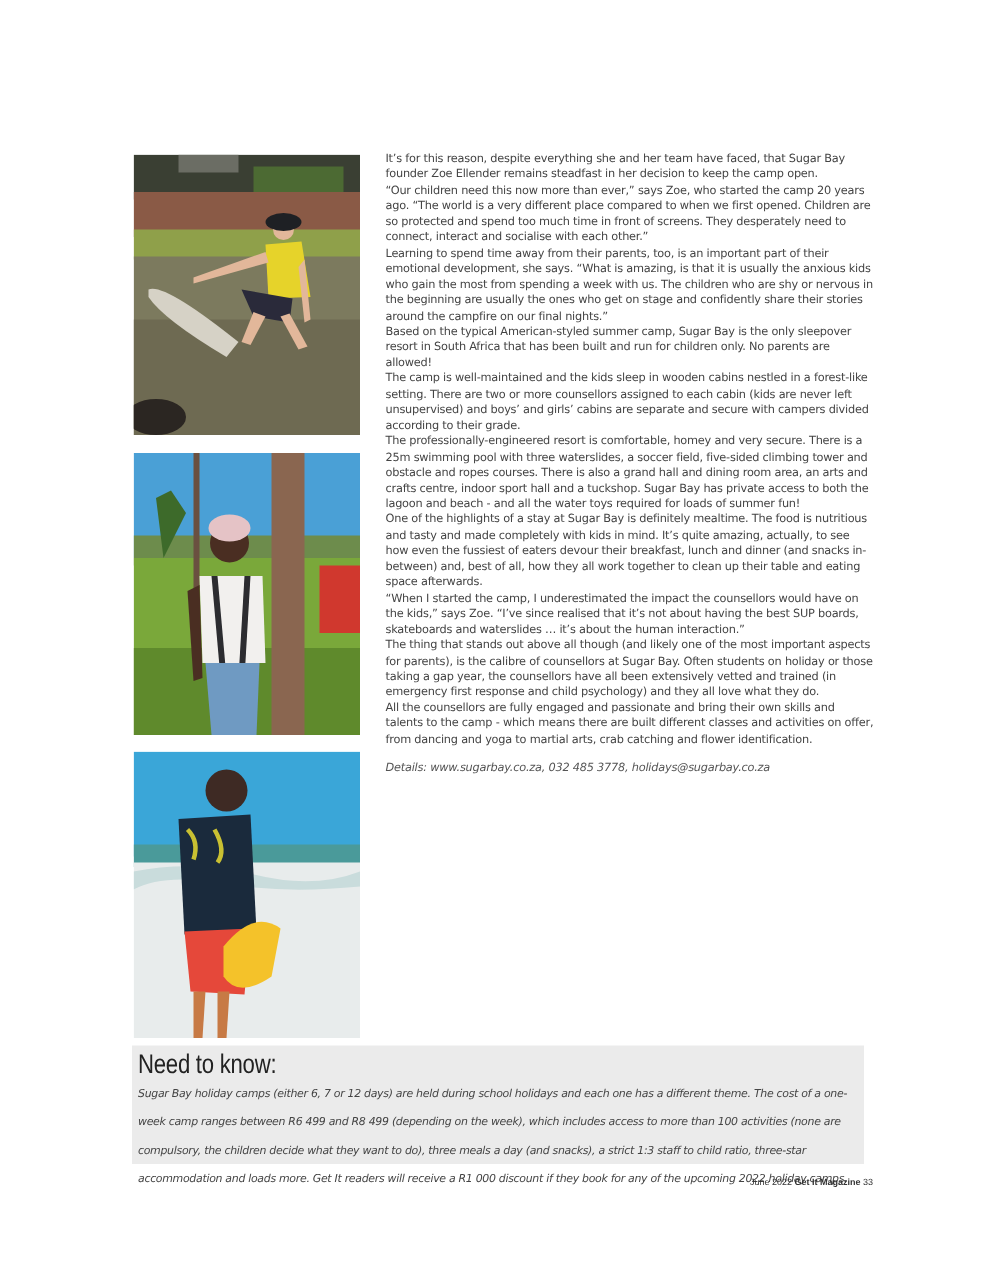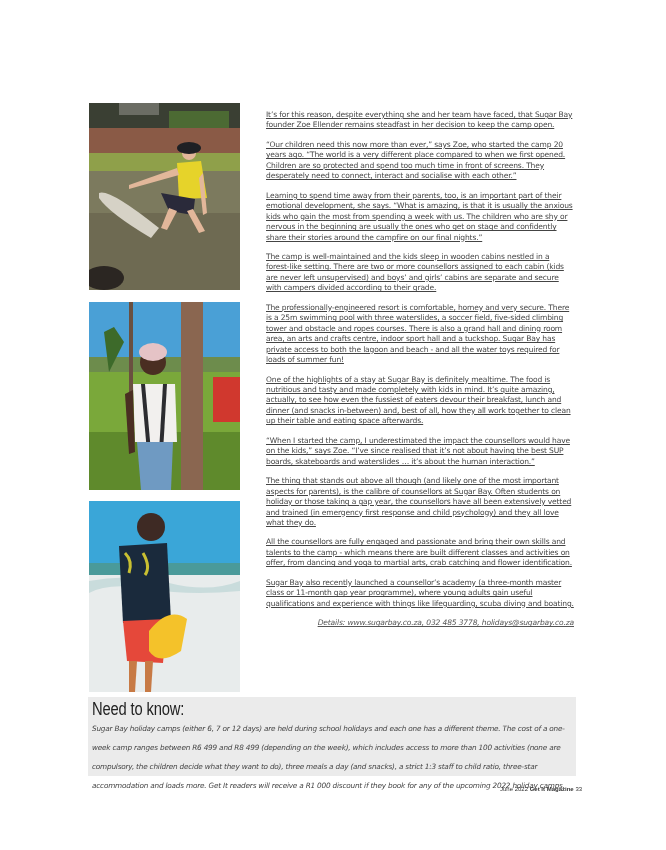--- a/index.html
+++ b/index.html
@@ -3,22 +3,22 @@
   <meta charset="utf-8">
   <style>
     html, body { margin: 0; padding: 0; background: #ffffff; }
     body { width: 666px; height: 850px; position: relative; overflow: hidden; font-family: "DejaVu Sans", sans-serif; color: #3a3a3a; }
     .photo { position: absolute; left: 89px; width: 151px; overflow: hidden; }
     .photo svg { display: block; width: 100%; height: 100%; }
     #photo1 { top: 103px; height: 187px; }
     #photo2 { top: 302px; height: 188px; }
     #photo3 { top: 501px; height: 191px; }
     .article { position: absolute; left: 257px; top: 101px; width: 326px; font-size: 7.55px; line-height: 10.45px; letter-spacing: -0.15px; color: #444; }
-    .article p { margin: 9px; text-decoration: underline; }
-    .details { margin-top: 9px !important; font-style: italic; color: #555; text-align: right; }
+    .article p { margin: 0; }
+    .details { margin-top: 9px !important; font-style: italic; color: #555; }
     .sidebar-box { position: absolute; left: 88px; top: 697px; width: 488px; height: 79px; background: #ebebeb; box-sizing: border-box; padding: 3px 4px 10px 4px; }
     .sidebar-box h2 { margin: 0; font-family: "Liberation Sans", sans-serif; font-weight: normal; font-size: 18px; line-height: 18px; color: #222; transform: scaleX(0.82); transform-origin: left; letter-spacing: -0.2px; }
     .sidebar-box p { margin: 1px 0 0 0; font-style: italic; font-size: 7.3px; line-height: 19px; color: #444; letter-spacing: -0.2px; }
     .footer { position: absolute; left: 500px; top: 786px; font-size: 6px; color: #333; white-space: nowrap; font-family: "Liberation Sans", sans-serif; }
     .footer b { font-weight: bold; }
   </style>
 </head>
 <body>
 
 <div class="photo" id="photo1">
@@ -77,27 +77,27 @@
     <path d="M 40 160 L 48 160 L 46 191 L 40 191 Z" fill="#c77a45"></path>
     <path d="M 56 160 L 64 160 L 62 191 L 56 191 Z" fill="#c77a45"></path>
     <path d="M 60 130 Q 80 105 98 118 L 92 150 Q 70 165 60 150 Z" fill="#f4c22a"></path>
   </svg>
 </div>
 
 <div class="article">
   <p>It’s for this reason, despite everything she and her team have faced, that Sugar Bay founder Zoe Ellender remains steadfast in her decision to keep the camp open.</p>
   <p>“Our children need this now more than ever,” says Zoe, who started the camp 20 years ago. “The world is a very different place compared to when we first opened. Children are so protected and spend too much time in front of screens. They desperately need to connect, interact and socialise with each other.”</p>
   <p>Learning to spend time away from their parents, too, is an important part of their emotional development, she says. “What is amazing, is that it is usually the anxious kids who gain the most from spending a week with us. The children who are shy or nervous in the beginning are usually the ones who get on stage and confidently share their stories around the campfire on our final nights.”</p>
+  <p>Based on the typical American-styled summer camp, Sugar Bay is the only sleepover resort in South Africa that has been built and run for children only. No parents are allowed!</p>
   <p>The camp is well-maintained and the kids sleep in wooden cabins nestled in a forest-like setting. There are two or more counsellors assigned to each cabin (kids are never left unsupervised) and boys’ and girls’ cabins are separate and secure with campers divided according to their grade.</p>
   <p>The professionally-engineered resort is comfortable, homey and very secure. There is a 25m swimming pool with three waterslides, a soccer field, five-sided climbing tower and obstacle and ropes courses. There is also a grand hall and dining room area, an arts and crafts centre, indoor sport hall and a tuckshop. Sugar Bay has private access to both the lagoon and beach - and all the water toys required for loads of summer fun!</p>
   <p>One of the highlights of a stay at Sugar Bay is definitely mealtime. The food is nutritious and tasty and made completely with kids in mind. It’s quite amazing, actually, to see how even the fussiest of eaters devour their breakfast, lunch and dinner (and snacks in-between) and, best of all, how they all work together to clean up their table and eating space afterwards.</p>
   <p>“When I started the camp, I underestimated the impact the counsellors would have on the kids,” says Zoe. “I’ve since realised that it’s not about having the best SUP boards, skateboards and waterslides … it’s about the human interaction.”</p>
   <p>The thing that stands out above all though (and likely one of the most important aspects for parents), is the calibre of counsellors at Sugar Bay. Often students on holiday or those taking a gap year, the counsellors have all been extensively vetted and trained (in emergency first response and child psychology) and they all love what they do.</p>
   <p>All the counsellors are fully engaged and passionate and bring their own skills and talents to the camp - which means there are built different classes and activities on offer, from dancing and yoga to martial arts, crab catching and flower identification.</p>
-  <p>Sugar Bay also recently launched a counsellor’s academy (a three-month master class or 11-month gap year programme), where young adults gain useful qualifications and experience with things like lifeguarding, scuba diving and boating.</p>
   <p class="details">Details: www.sugarbay.co.za, 032 485 3778, holidays@sugarbay.co.za</p>
 </div>
 
 <div class="sidebar-box">
   <h2>Need to know:</h2>
   <p>Sugar Bay holiday camps (either 6, 7 or 12 days) are held during school holidays and each one has a different theme. The cost of a one-week camp ranges between R6 499 and R8 499 (depending on the week), which includes access to more than 100 activities (none are compulsory, the children decide what they want to do), three meals a day (and snacks), a strict 1:3 staff to child ratio, three-star accommodation and loads more. Get It readers will receive a R1 000 discount if they book for any of the upcoming 2022 holiday camps.</p>
 </div>
 
 <div class="footer">
   <span>June 2022</span>

